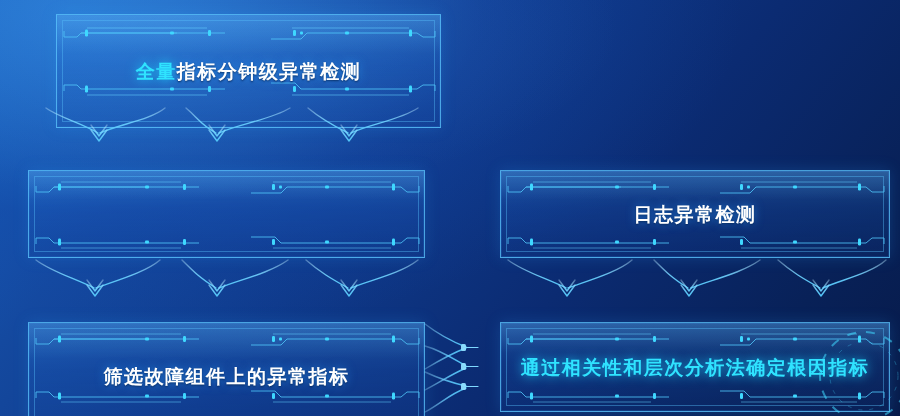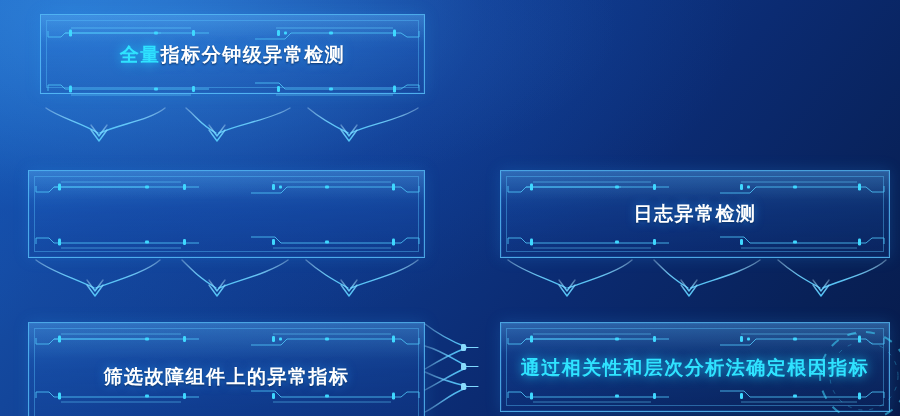--- a/index.html
+++ b/index.html
@@ -65,21 +65,21 @@
   #arrows{position:absolute;inset:0;pointer-events:none;}
 
   
   #circle-deco{position:absolute;right:-6px;bottom:-18px;width:120px;height:120px;pointer-events:none;}
 </style>
 </head>
 <body>
 
 <div id="stage">
 
-  <div class="box" id="box1" style="left:40px;top:14px;width:385px;height:80px;">
+  <div class="box" id="box1" style="left:56px;top:14px;width:385px;height:114px;">
     <div class="glow-top"></div>
     <div class="inner-frame"></div>
     <div class="deco" style="left:0;top:0;width:385px;height:92px;">
       <svg width="385" height="92" viewBox="0 0 385 92">
         <g stroke="#4fc3f7" stroke-width="1" fill="none" opacity=".85">
           <path d="M7,16 L7,22 L20,22 L24,18 L120,18"></path>
           <path d="M24,18 L168,18"></path>
           <path d="M378,16 L378,22 L366,22 L360,18 L300,18"></path>
           <path d="M300,18 L250,18 L244,24 L214,24"></path>
           <path d="M7,76 L7,70 L20,70 L24,74 L168,74"></path>
@@ -146,21 +146,21 @@
           <rect x="116" y="69.5" width="4" height="3" rx="1"></rect>
           <rect x="154" y="68" width="3" height="6" rx="1.2"></rect>
           <rect x="243" y="68" width="3" height="6" rx="1.2"></rect>
           <rect x="296" y="69.5" width="4" height="3" rx="1"></rect>
           <rect x="363" y="67.5" width="3" height="7" rx="1.2"></rect>
         </g>
       </svg>
     </div>
   </div>
 
-  <div class="box" id="box3" style="left:500px;top:170px;width:390px;height:88px;font-family:Liberation Serif, serif;">
+  <div class="box" id="box3" style="left:500px;top:170px;width:390px;height:88px;">
     <div class="glow-top"></div>
     <div class="inner-frame"></div>
     <div class="deco" style="left:0;top:0;width:390px;height:88px;">
       <svg width="390" height="88" viewBox="0 0 390 88">
         <g stroke="#4fc3f7" stroke-width="1" fill="none" opacity=".85">
           <path d="M7,15 L7,21 L20,21 L25,16 L120,16"></path>
           <path d="M25,16 L168,16"></path>
           <path d="M383,15 L383,21 L371,21 L365,16 L305,16"></path>
           <path d="M305,16 L255,16 L249,22 L219,22"></path>
           <path d="M7,73 L7,67 L20,67 L25,72 L168,72"></path>

